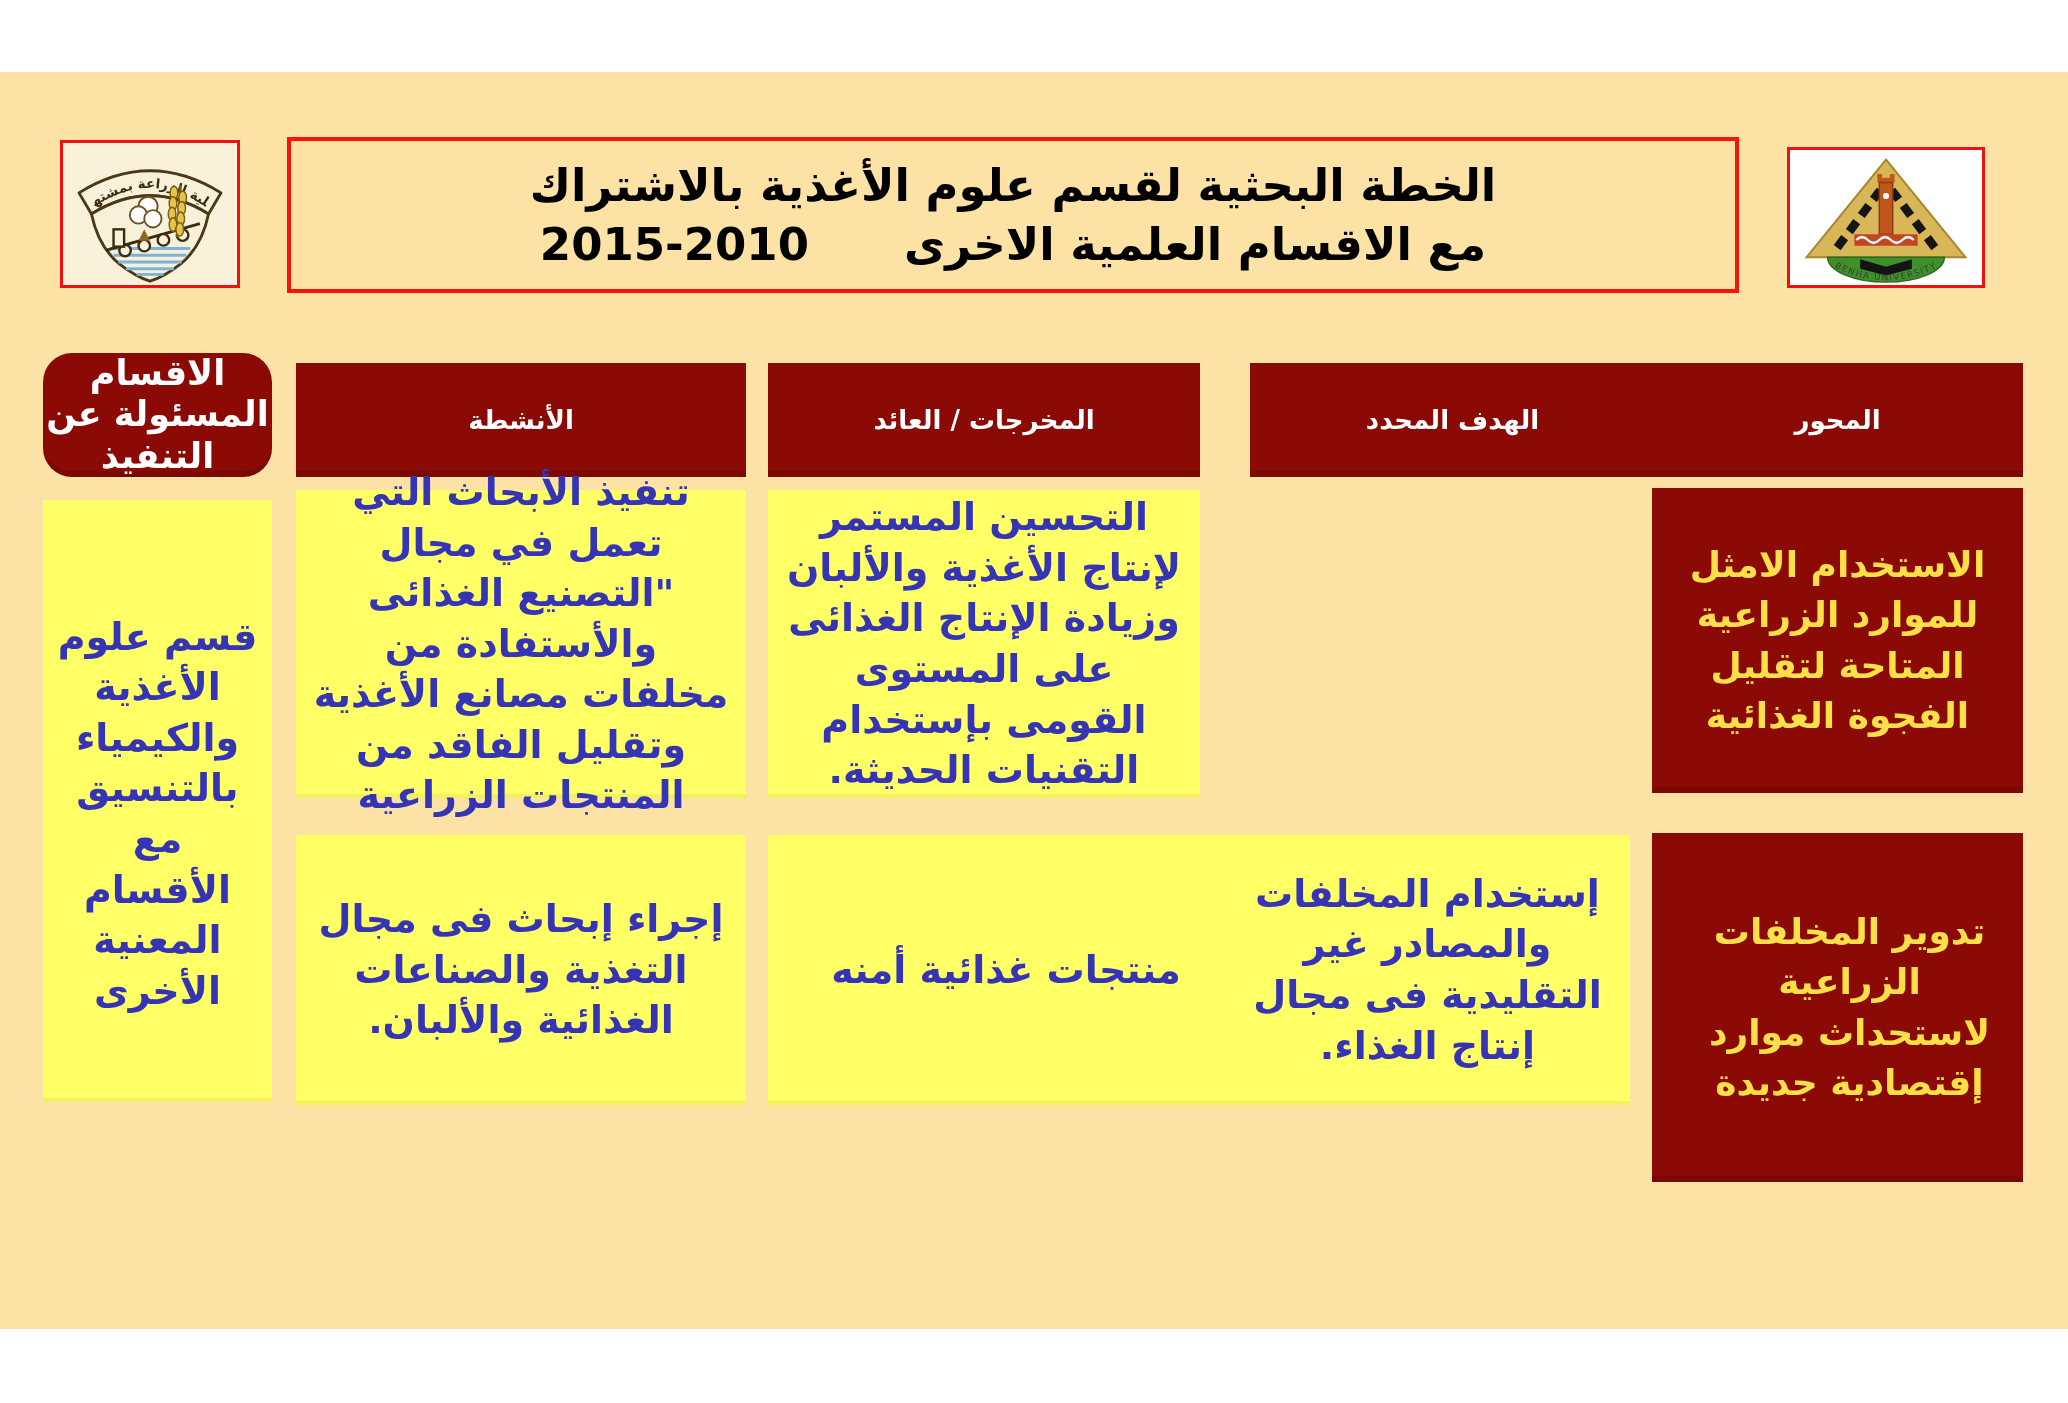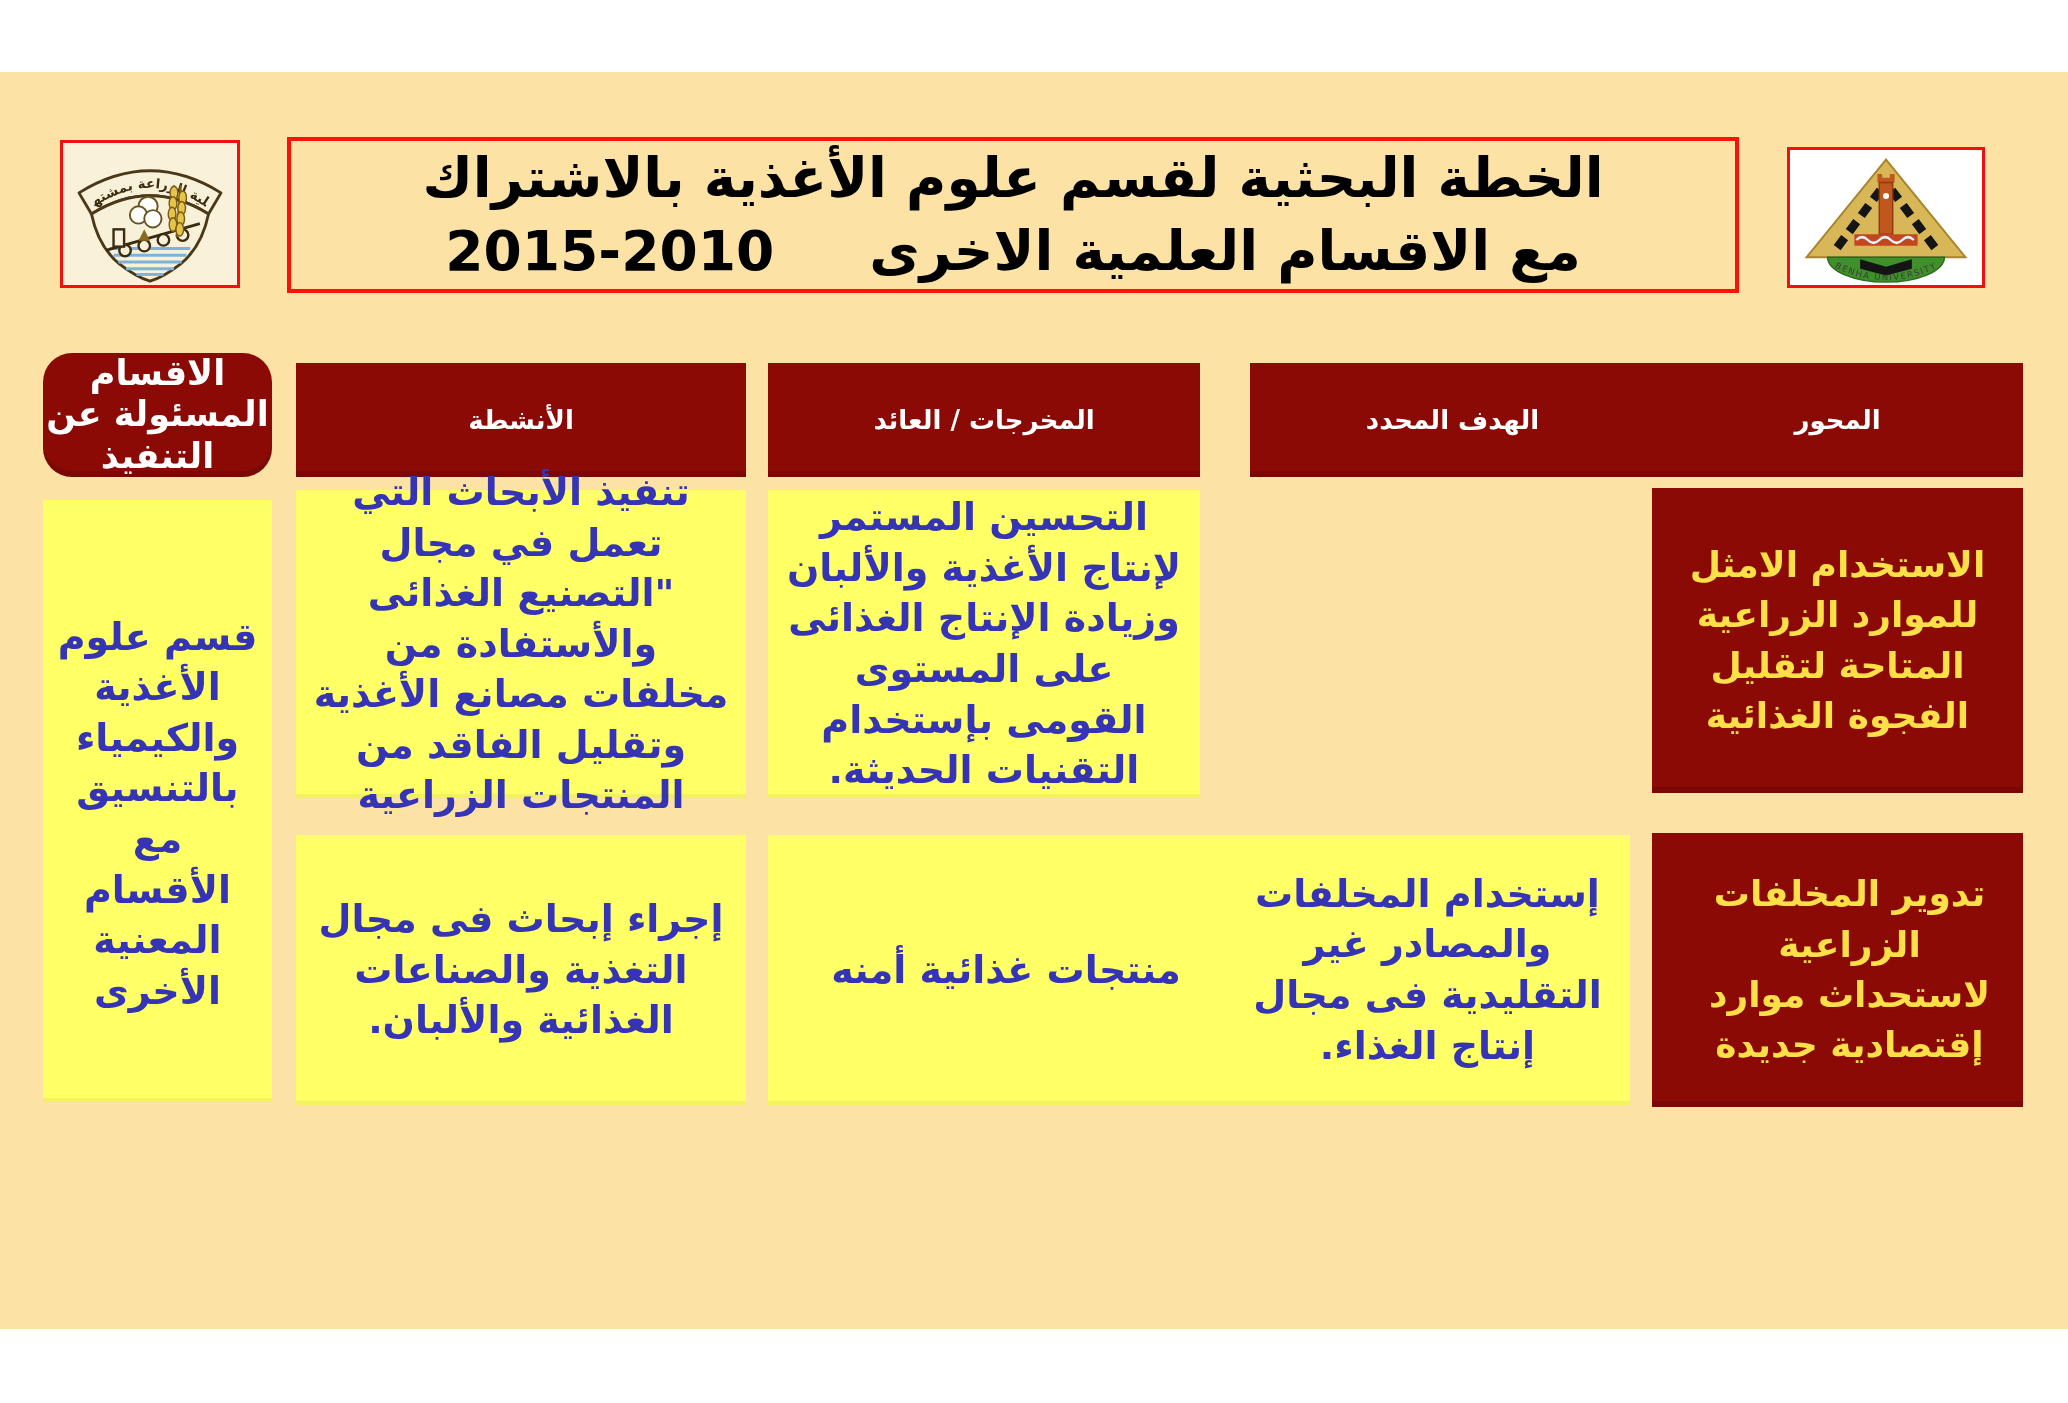--- a/index.html
+++ b/index.html
@@ -7,21 +7,21 @@
           font-family:"DejaVu Sans",sans-serif;background:#ffffff;}
   .wheat{position:absolute;left:0;top:72px;width:2068px;height:1257px;background:#FCE2A4;}
   .band{position:absolute;left:0;width:2068px;background:#ffffff;}
   .band-top{top:0;height:72px;}
   .band-bottom{top:1329px;height:74px;}
 
   
   .title-box{position:absolute;left:287px;top:137px;width:1452px;height:156px;
              border:4px solid #F81408;box-sizing:border-box;direction:rtl;
              display:flex;flex-direction:column;justify-content:center;align-items:center;
-             color:#000;font-weight:bold;font-size:55px;line-height:1.32;text-align:left;}
+             color:#000;font-weight:bold;font-size:45px;line-height:1.32;text-align:left;}
   .title-line2{display:flex;direction:rtl;align-items:baseline;}
   .year-gap{display:inline-block;width:95px;}
 
   
   .logo-box{position:absolute;box-sizing:border-box;border:3px solid #F01010;}
   .logo-left{left:60px;top:140px;width:180px;height:148px;background:#F9F1DA;}
   .logo-right{left:1787px;top:147px;width:198px;height:141px;background:#FFFFFF;}
   .logo-box svg{display:block;width:100%;height:100%;}
 
   
@@ -38,21 +38,21 @@
   #th-activities {left:296px;top:363px;width:450px;height:114px;}
   #th-outputs    {left:768px;top:363px;width:432px;height:114px;}
   #th-goal       {left:1250px;top:363px;width:405px;height:114px;}
   #th-mehwar     {left:1652px;top:363px;width:371px;height:114px;}
 
   #r1-mehwar    {left:1652px;top:488px;width:371px;height:305px;}
   #r1-goal      {left:1225px;top:490px;width:405px;height:308px;}
   #r1-outputs   {left:768px;top:490px;width:432px;height:308px;}
   #r1-activities{left:296px;top:490px;width:450px;height:308px;}
 
-  #r2-mehwar    {left:1652px;top:833px;width:371px;height:274px;padding-left:36px;}
+  #r2-mehwar    {left:1652px;top:833px;width:371px;height:349px;padding-left:36px;}
   #r2-goal      {left:1225px;top:835px;width:405px;height:270px;}
   #r2-outputs   {left:768px;top:835px;width:476px;height:270px;}
   #r2-activities{left:296px;top:835px;width:450px;height:270px;}
 
   #td-responsible{left:43px;top:500px;width:229px;height:602px;padding-top:32px;}
 </style>
 </head>
 <body>
 
 <div class="canvas">

